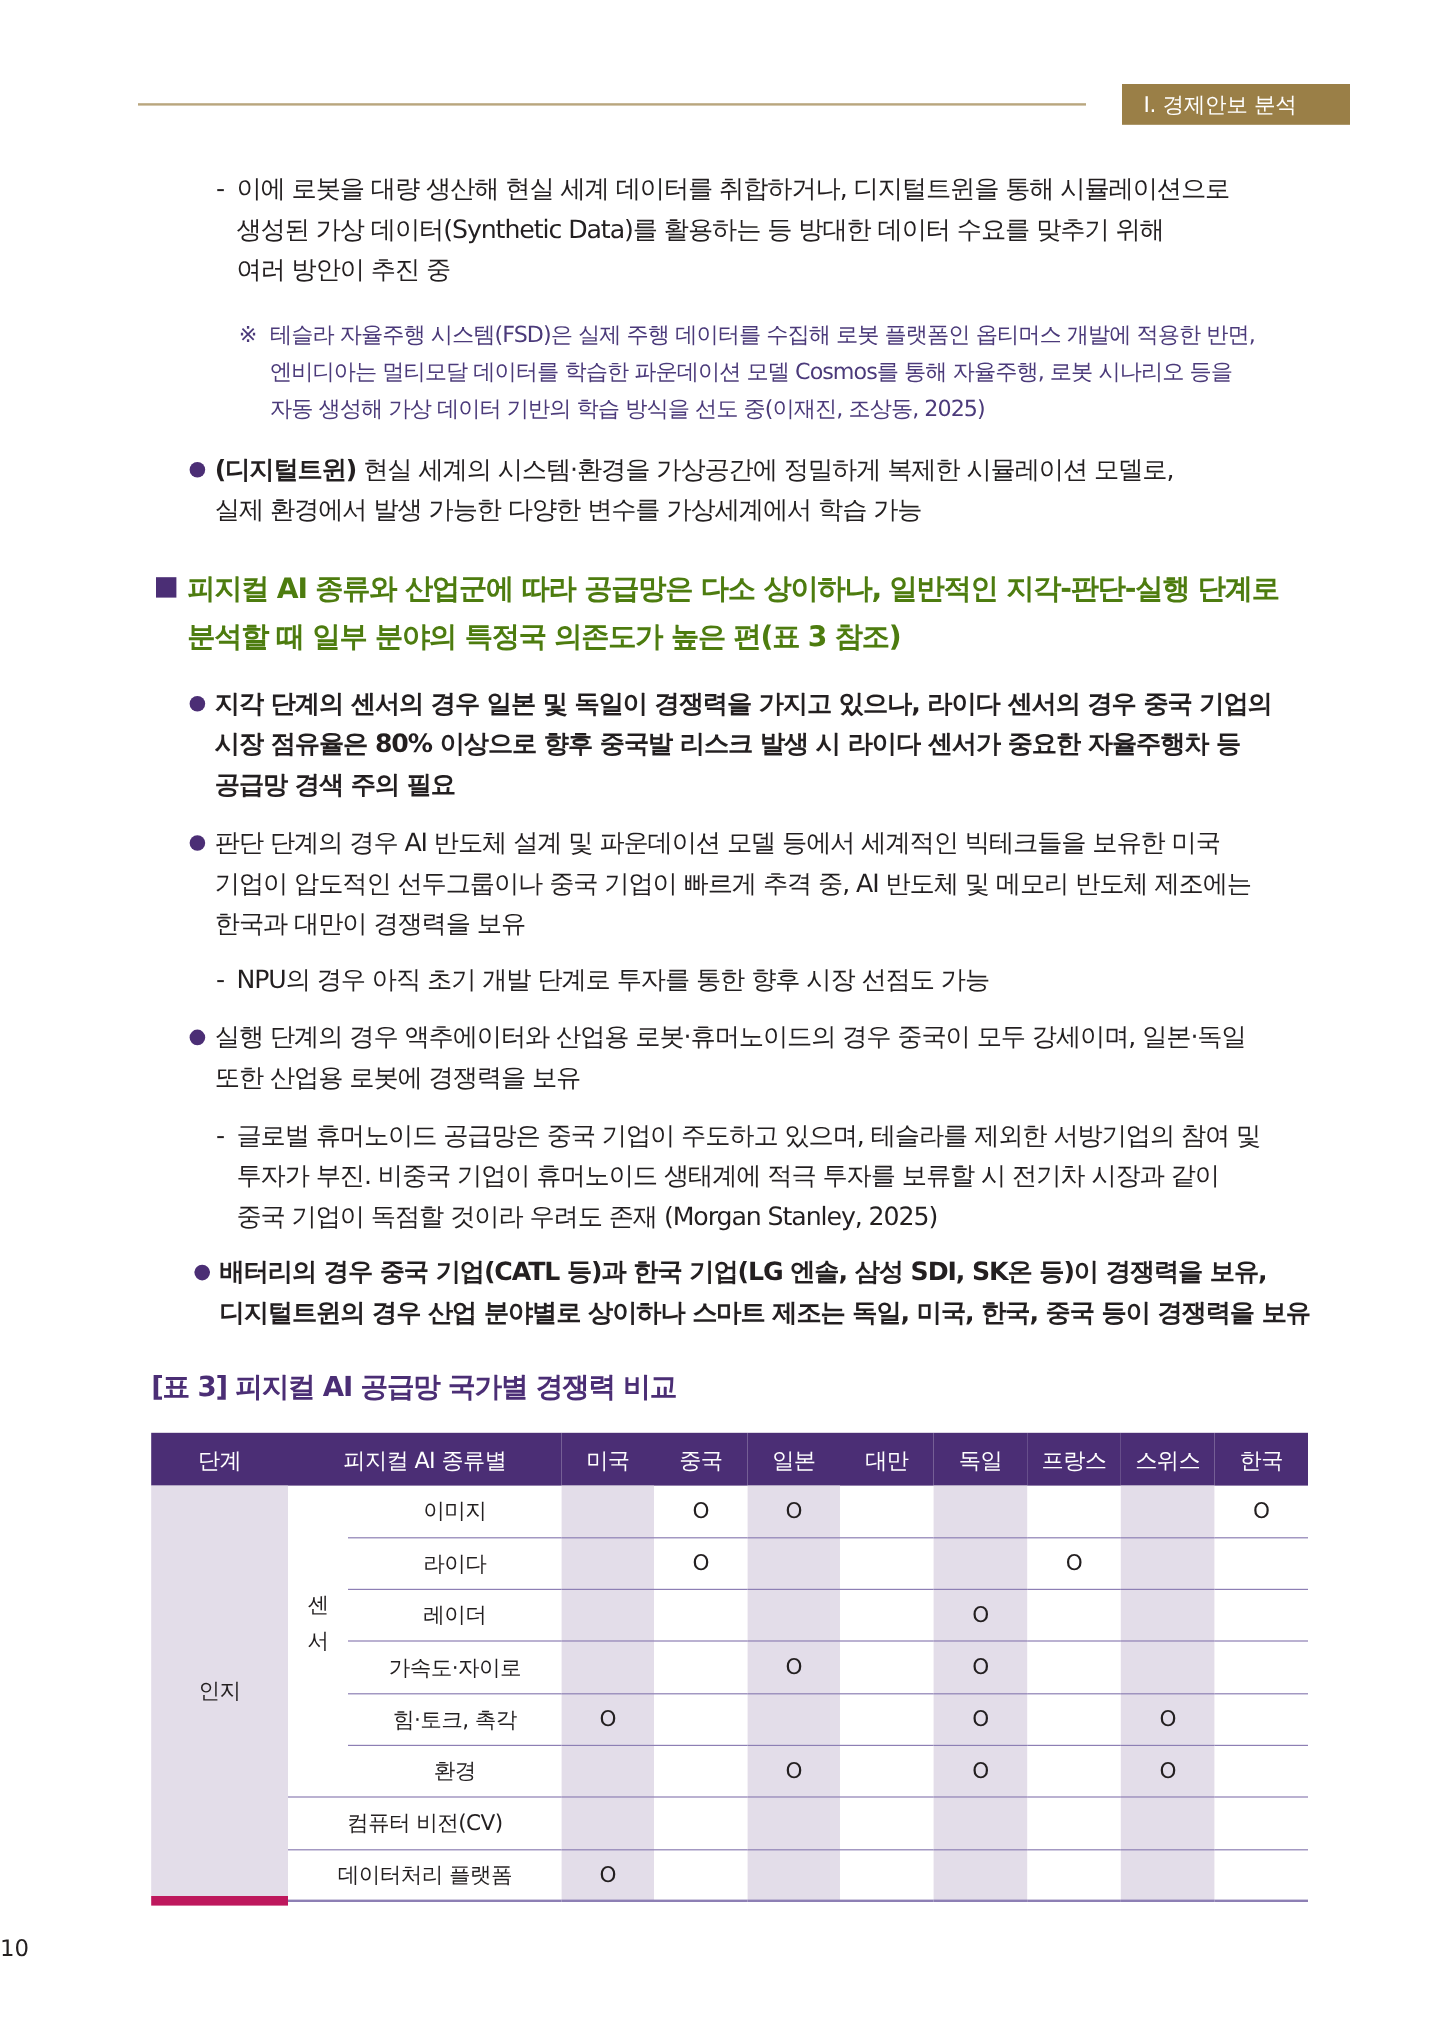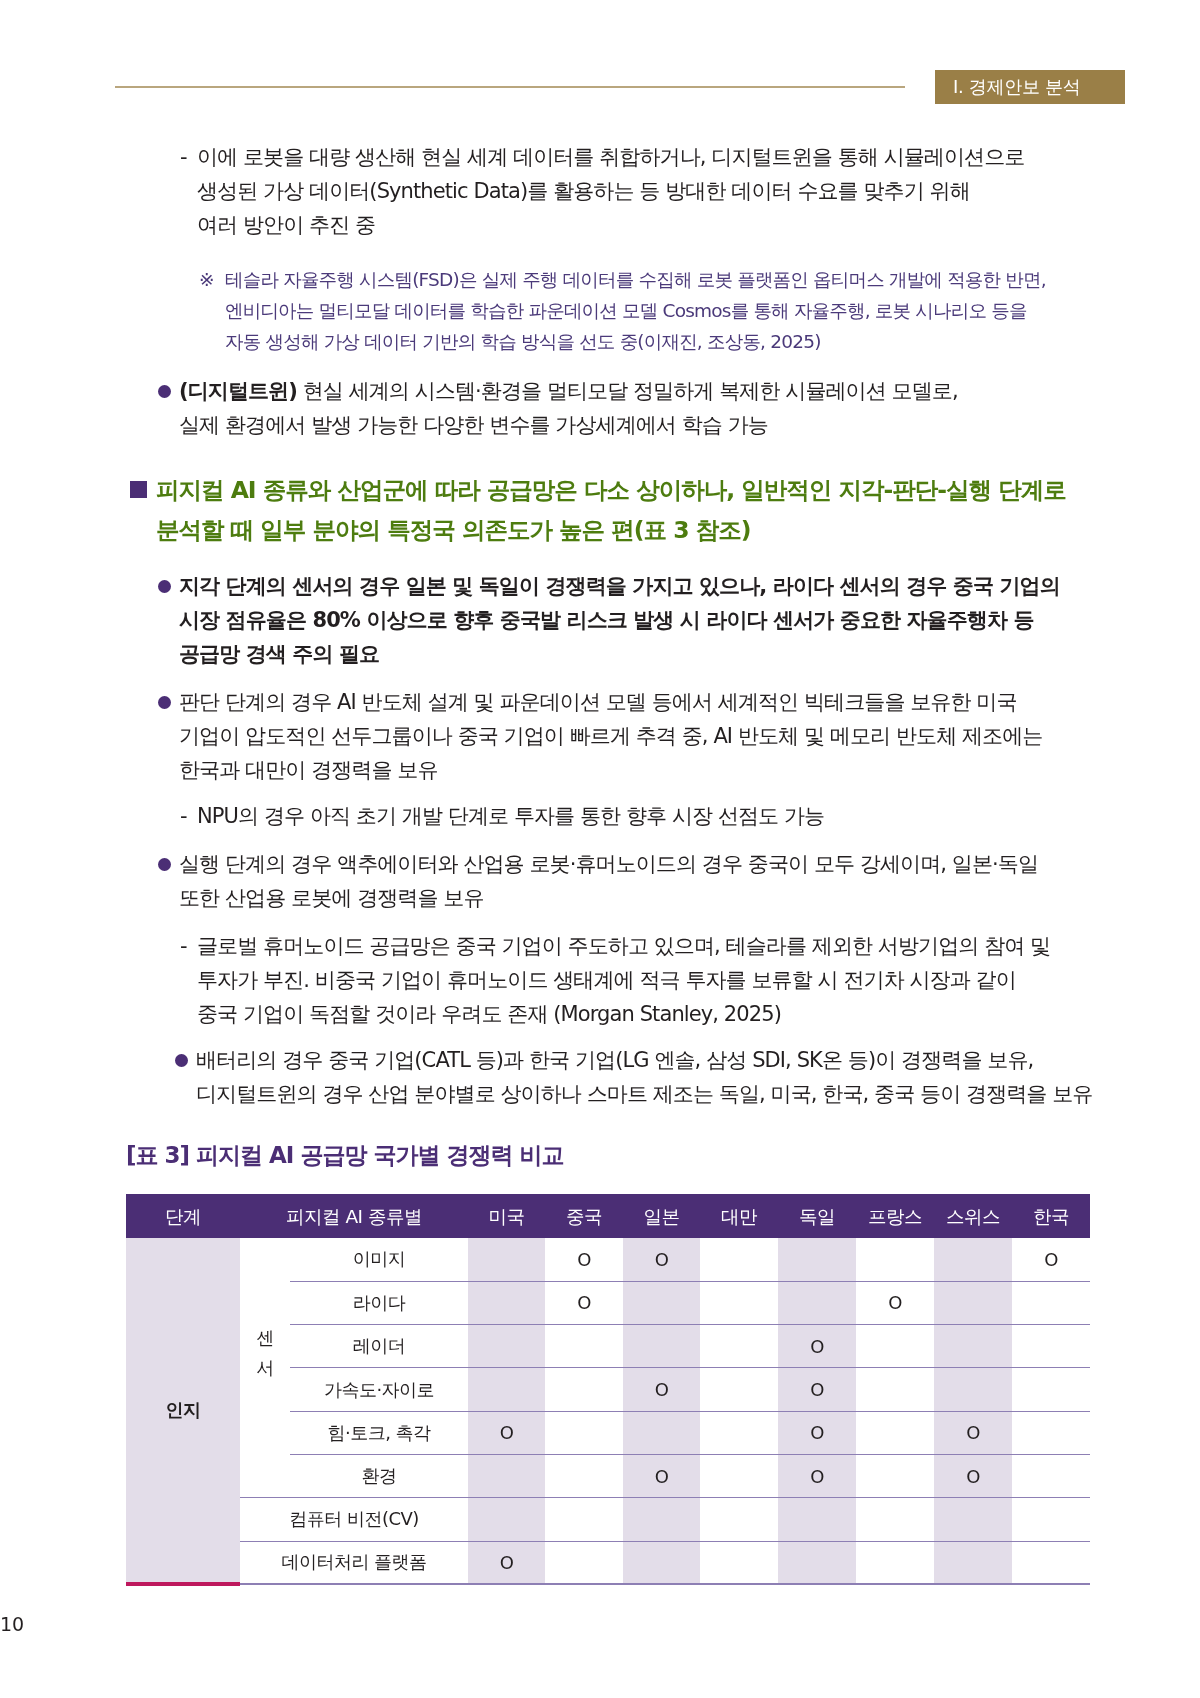--- a/index.html
+++ b/index.html
@@ -55,21 +55,21 @@
   table.comp th {
     background: #4b2e75; color: #fff; font-weight: normal; height: 44px;
     font-size: 18.5px; letter-spacing: -0.5px; text-align: center;
   }
   table.comp td {
     height: 43.3px; text-align: center; font-size: 18px; color: #231f20;
     letter-spacing: -0.5px;
   }
   table.comp tr.row td.line { border-bottom: 1px solid #8d7fb4; }
   .shade { background: #e3dde9; }
-  td.stage { background: #e3dde9; color: #4b2e75; font-size: 19px; font-weight: bold; border-bottom: 4px solid #be185d; }
+  td.stage { background: #e3dde9; color: #4b2e75; font-size: 19px; font-weight: normal; border-bottom: 8px solid #be185d; }
   td.sensor-label { font-size: 18px; line-height: 30px; vertical-align: middle; padding-bottom: 30px; }
   tr.last td { border-bottom: 2px solid #8d7fb4 !important; }
   .page-num {
     position: absolute; left: 0; width: 1200px; top: 1613px; text-align: left;
     font-size: 19px; color: #231f20;
   }
 </style>
 </head>
 <body>
 
@@ -87,21 +87,21 @@
 
   <div class="note" style="left:225px; top:264px;">
     <span class="mark">※</span>
     <div>테슬라 자율주행 시스템(FSD)은 실제 주행 데이터를 수집해 로봇 플랫폼인 옵티머스 개발에 적용한 반면,</div>
     <div>엔비디아는 멀티모달 데이터를 학습한 파운데이션 모델 Cosmos를 통해 자율주행, 로봇 시나리오 등을</div>
     <div>자동 생성해 가상 데이터 기반의 학습 방식을 선도 중(이재진, 조상동, 2025)</div>
   </div>
 
   <div class="bullet" style="left:179px; top:374px;">
     <span class="dot"></span>
-    <div><b>(디지털트윈)</b><span> 현실 세계의 시스템·환경을 멀티모달 정밀하게 복제한 시뮬레이션 모델로,</span></div>
+    <div><b>(디지털트윈)</b><span> 현실 세계의 시스템·환경을 가상공간에 정밀하게 복제한 시뮬레이션 모델로,</span></div>
     <div>실제 환경에서 발생 가능한 다양한 변수를 가상세계에서 학습 가능</div>
   </div>
 
   <div class="heading" style="left:156px; top:470px;">
     <span class="sq"></span>
     <div>피지컬 AI 종류와 산업군에 따라 공급망은 다소 상이하나, 일반적인 지각-판단-실행 단계로</div>
     <div>분석할 때 일부 분야의 특정국 의존도가 높은 편(표 3 참조)</div>
   </div>
 
   <div class="bullet" style="left:179px; top:569px;font-weight:bold;">
@@ -129,21 +129,21 @@
     <div>또한 산업용 로봇에 경쟁력을 보유</div>
   </div>
 
   <div class="dash-item" style="left:197px; top:929px;">
     <span class="mark">-</span>
     <div>글로벌 휴머노이드 공급망은 중국 기업이 주도하고 있으며, 테슬라를 제외한 서방기업의 참여 및</div>
     <div>투자가 부진. 비중국 기업이 휴머노이드 생태계에 적극 투자를 보류할 시 전기차 시장과 같이</div>
     <div>중국 기업이 독점할 것이라 우려도 존재 (Morgan Stanley, 2025)</div>
   </div>
 
-  <div class="bullet" style="left:196px; top:1043px;">
+  <div class="bullet" style="left:183px; top:1043px;font-weight:bold;">
     <span class="dot"></span>
     <div>배터리의 경우 중국 기업(CATL 등)과 한국 기업(LG 엔솔, 삼성 SDI, SK온 등)이 경쟁력을 보유,</div>
     <div>디지털트윈의 경우 산업 분야별로 상이하나 스마트 제조는 독일, 미국, 한국, 중국 등이 경쟁력을 보유</div>
   </div>
 </div>
 
 <div class="table-title">[표 3] 피지컬 AI 공급망 국가별 경쟁력 비교</div>
 
 <table class="comp">
   <colgroup>

